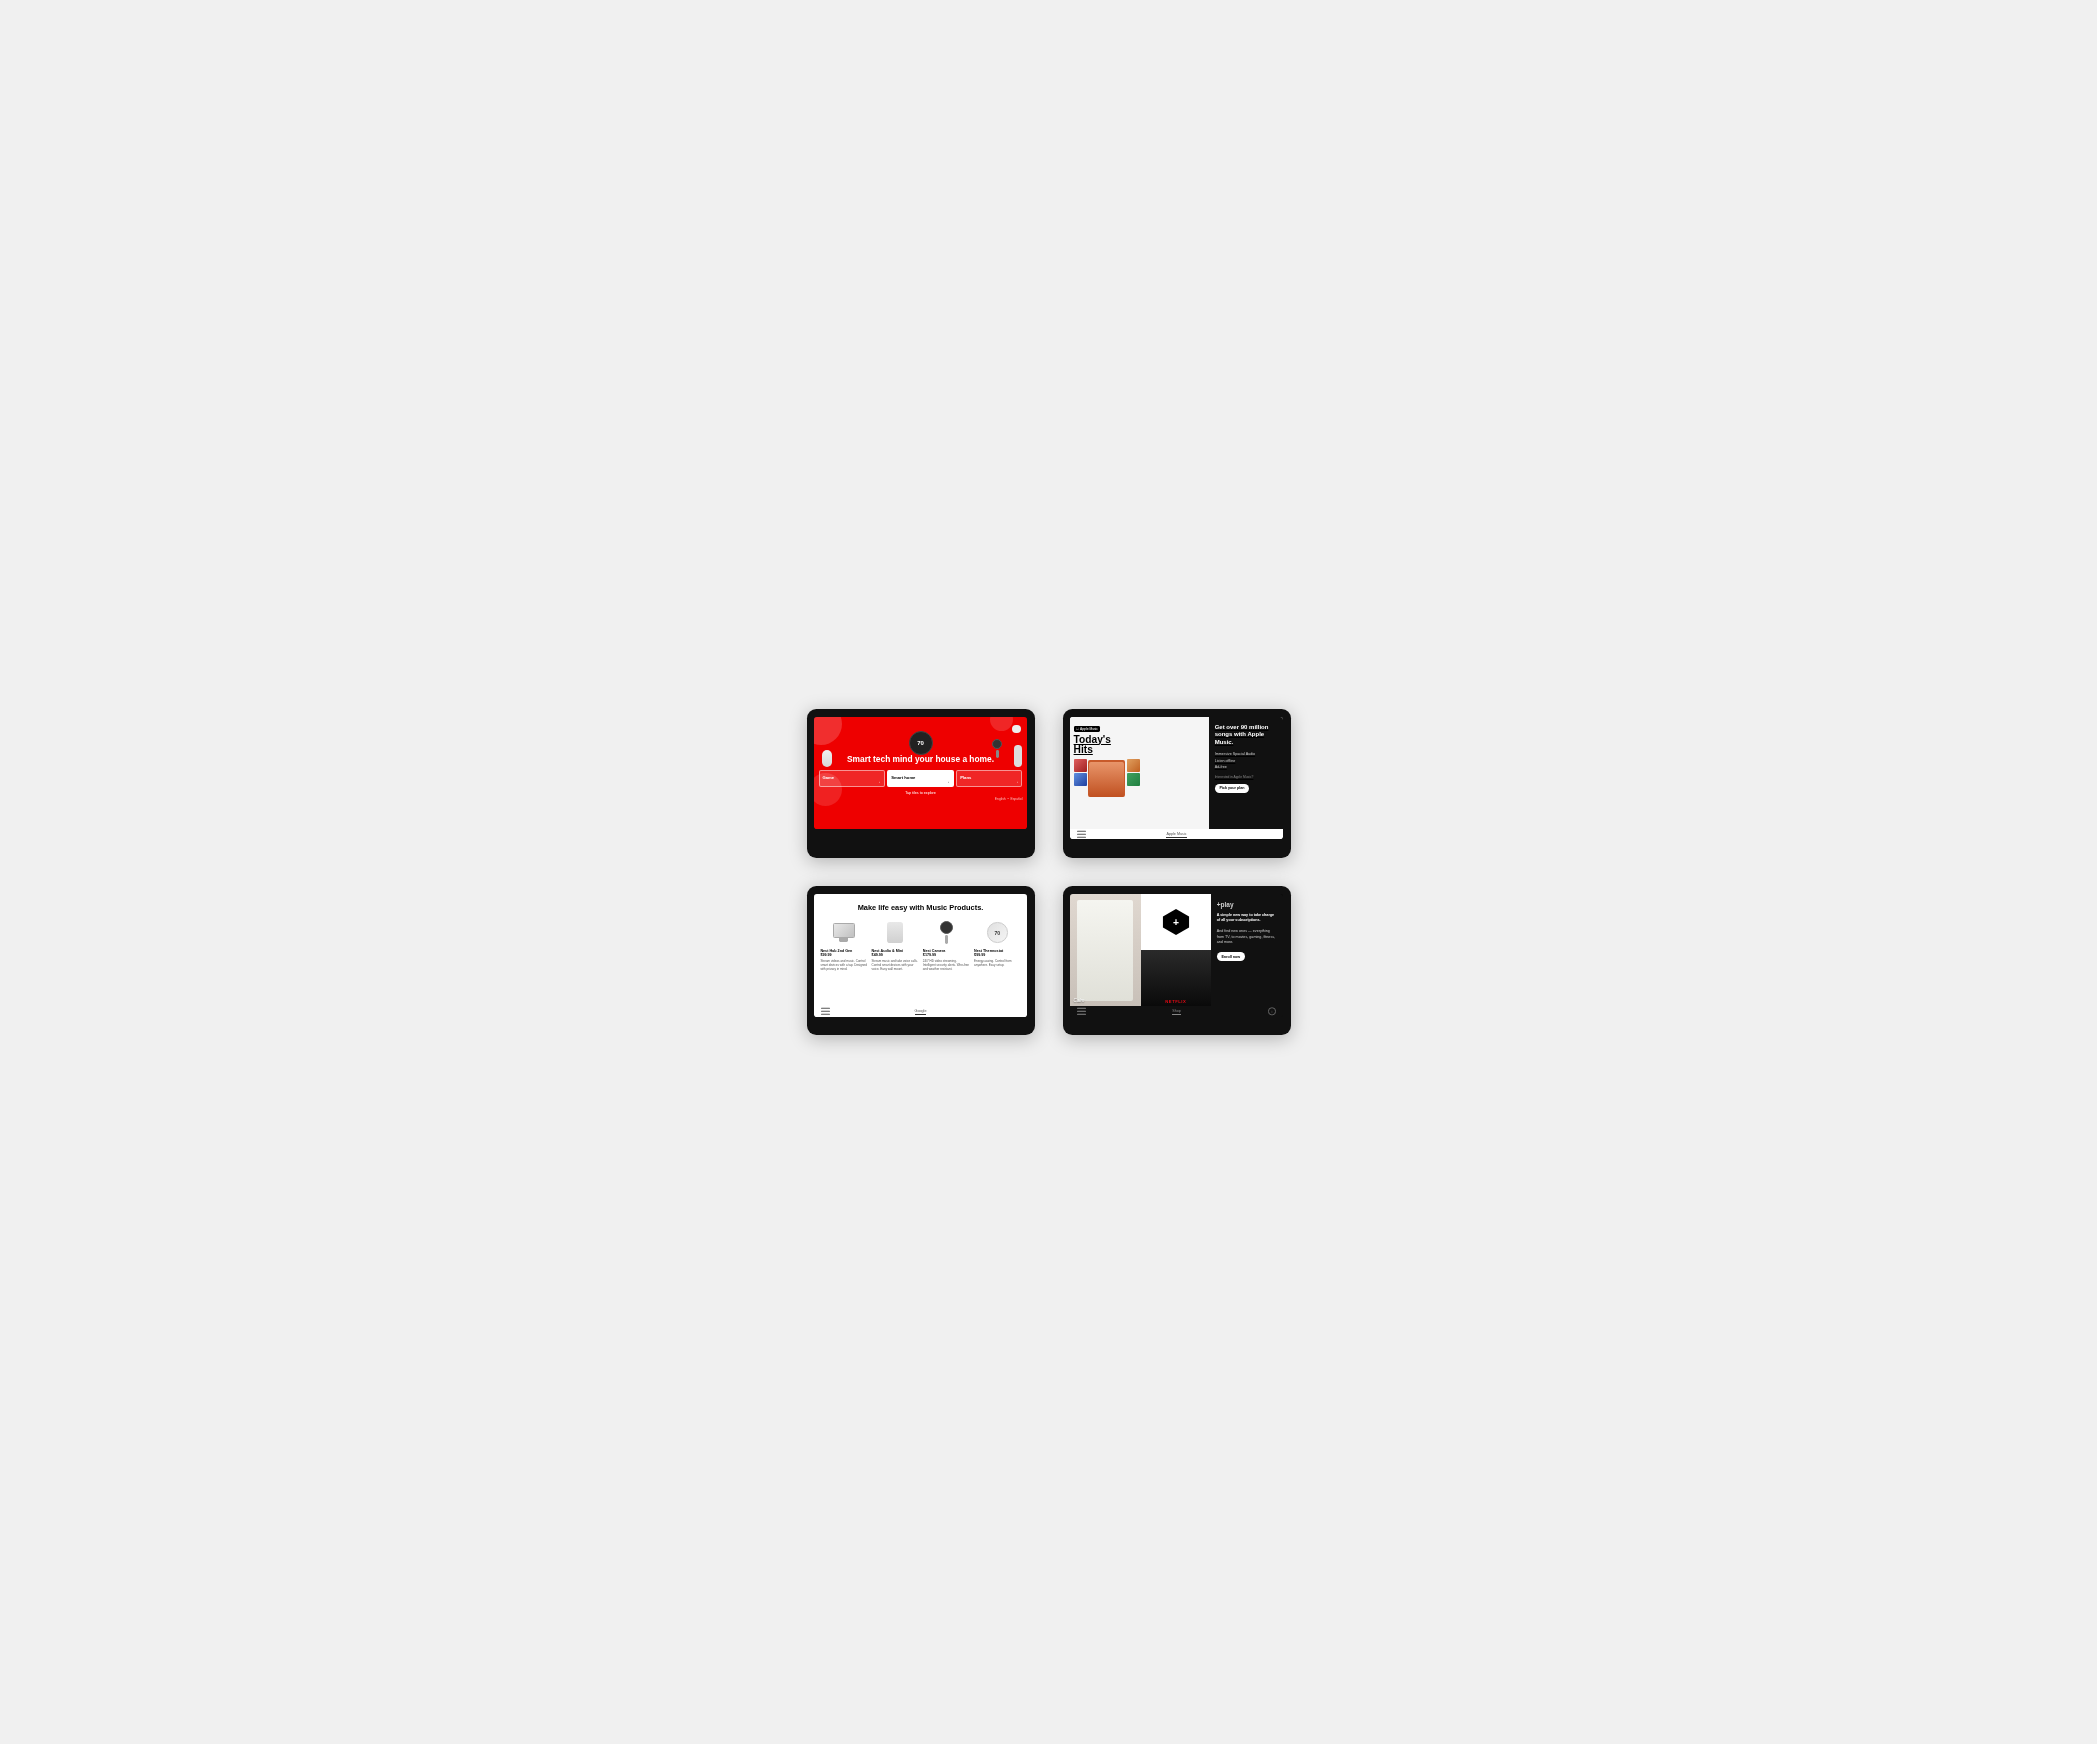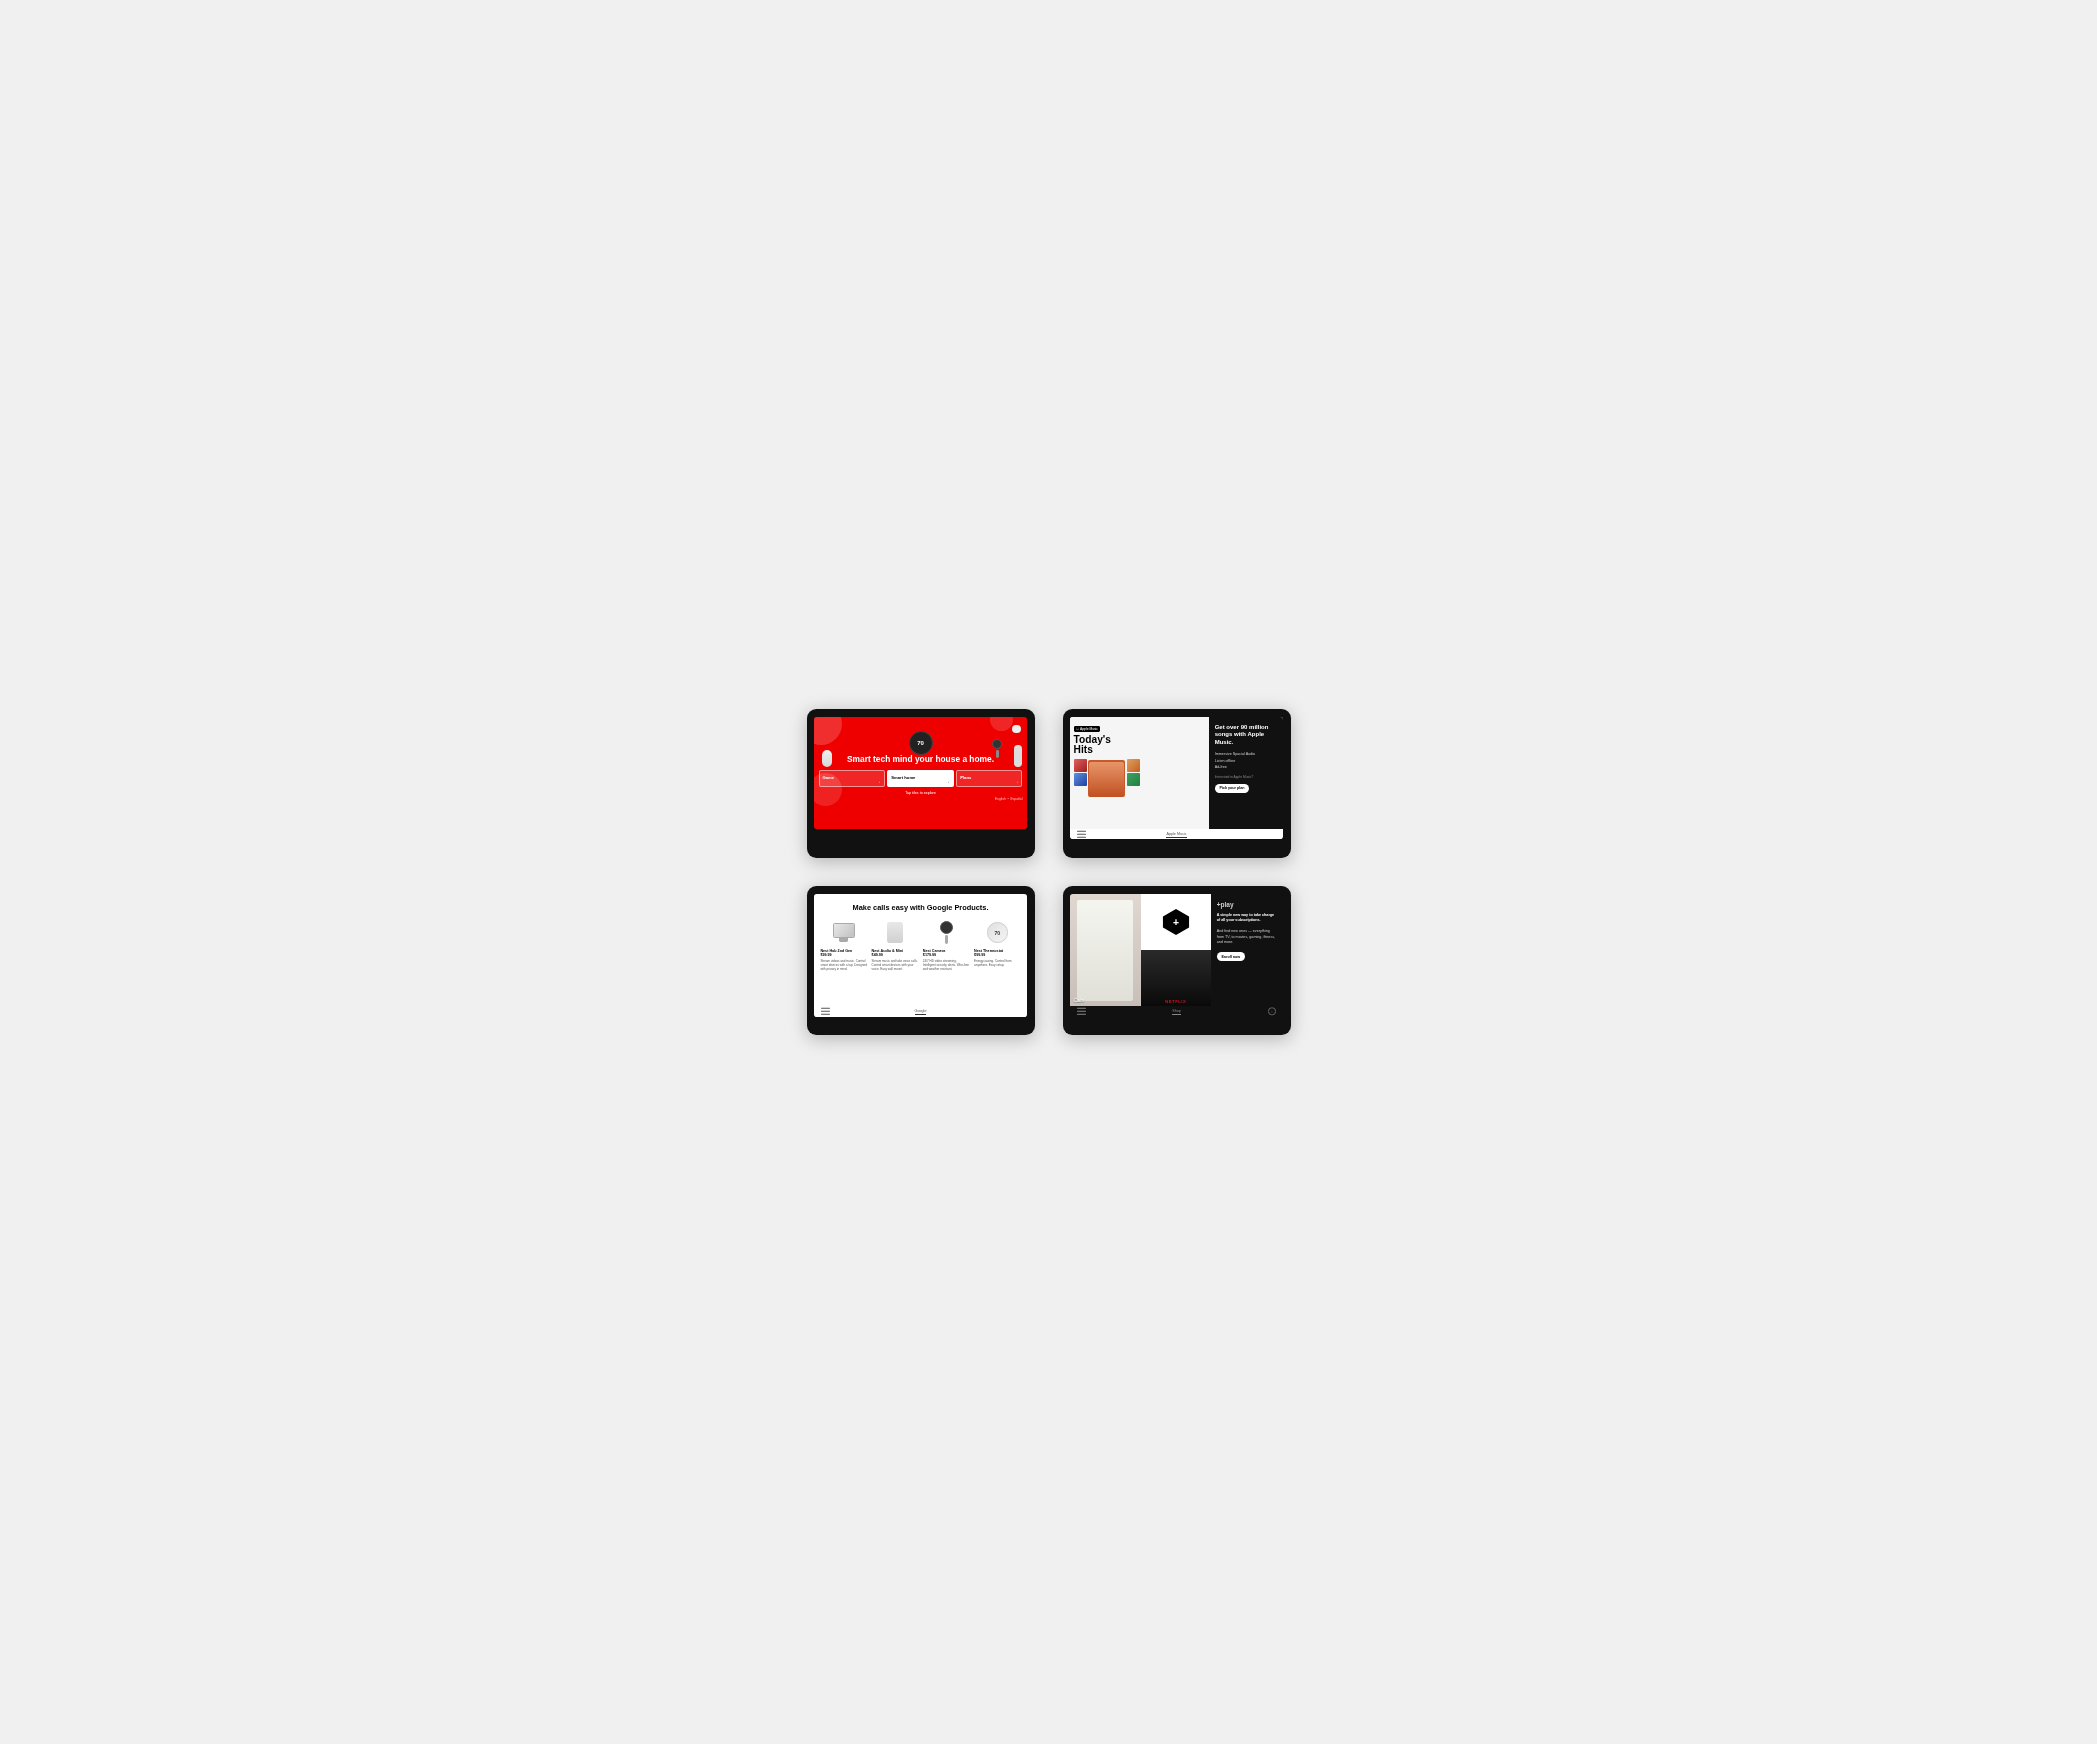--- a/index.html
+++ b/index.html
@@ -141,20 +141,21 @@
       font-size: 3.3px;
       padding-right: 4.7px;
       padding-bottom: 1.9px;
     }
 
     
     .screen2 {
       background: #fff;
       min-height: 112px;
       display: flex;
+      text-decoration: underline;
     }
     .screen2-left {
       flex: 1;
       background: #f5f5f5;
       padding: 5.6px 3.7px;
       position: relative;
     }
     .screen2-music-label {
       background: #000;
       color: #fff;
@@ -633,21 +634,21 @@
           <span style="display:block;height:0.9px;background:#555;border-radius:0.5px;"></span>
         </div>
         <span class="bottom-label-text">Apple Music</span>
       </div>
     </div>
   </div>
 
   <div class="tablet-frame">
     <div class="tablet-screen">
       <div class="screen3">
-        <div class="screen3-title">Make calls easy with Google Products.</div>
+        <div class="screen3-title">Make life easy with Music Products.</div>
         <div class="screen3-products">
 
           <div class="product-card">
             <div class="product-img">
               <div>
                 <div class="nest-hub-screen"></div>
                 <div class="nest-hub-base"></div>
               </div>
             </div>
             <div class="product-name">Nest Hub 2nd Gen</div>

